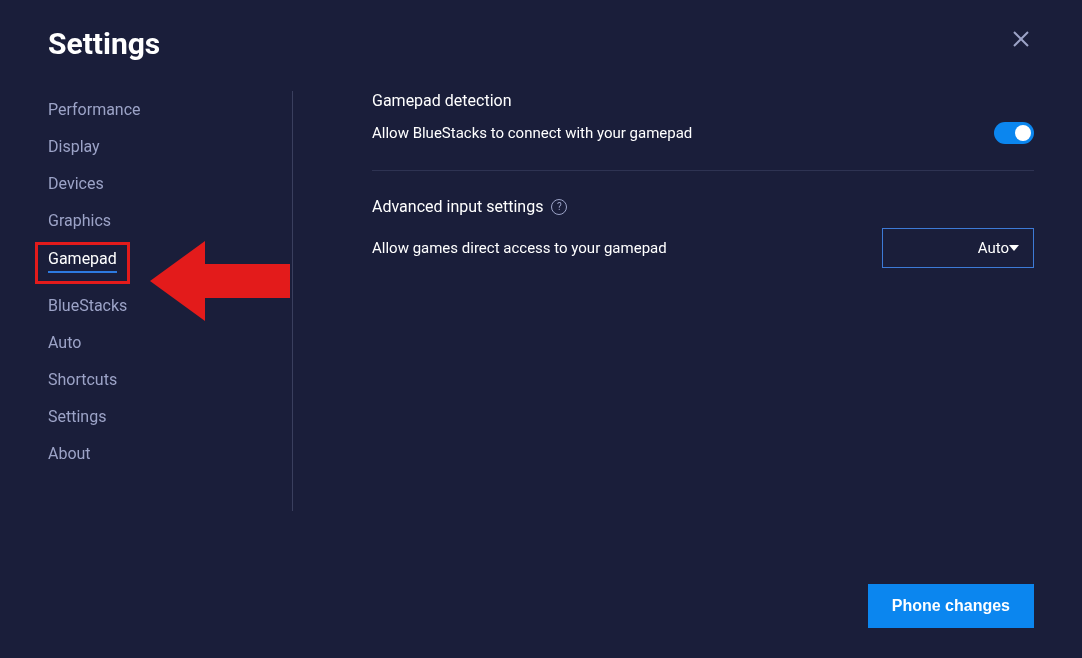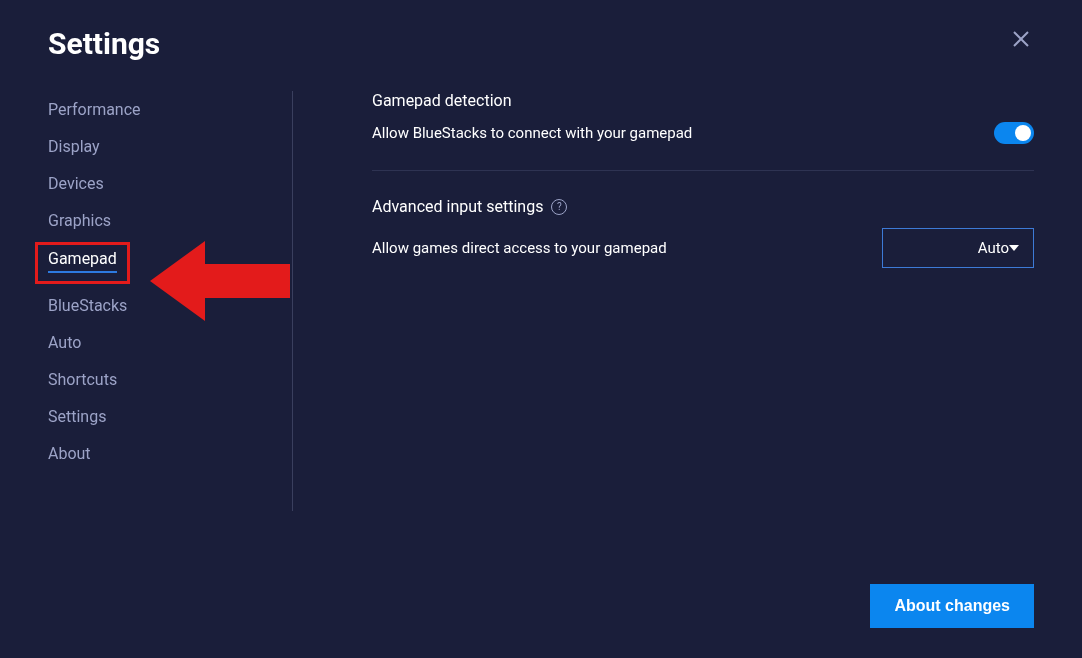--- a/index.html
+++ b/index.html
@@ -225,17 +225,17 @@
           <span class="dropdown-value">Auto</span>
           <span class="dropdown-caret"></span>
         </div>
       </div>
     </div>
 
 
   </div>
 </div>
 
-<button class="save-btn">About changes</button>
+<button class="save-btn">Phone changes</button>
 
 <svg class="annotation-arrow" width="145" height="90" viewBox="0 0 145 90">
   <polygon points="0,45 55,5 55,28 140,28 140,62 55,62 55,85" fill="#e31b1b"></polygon>
 </svg>
 
 </body></html>

